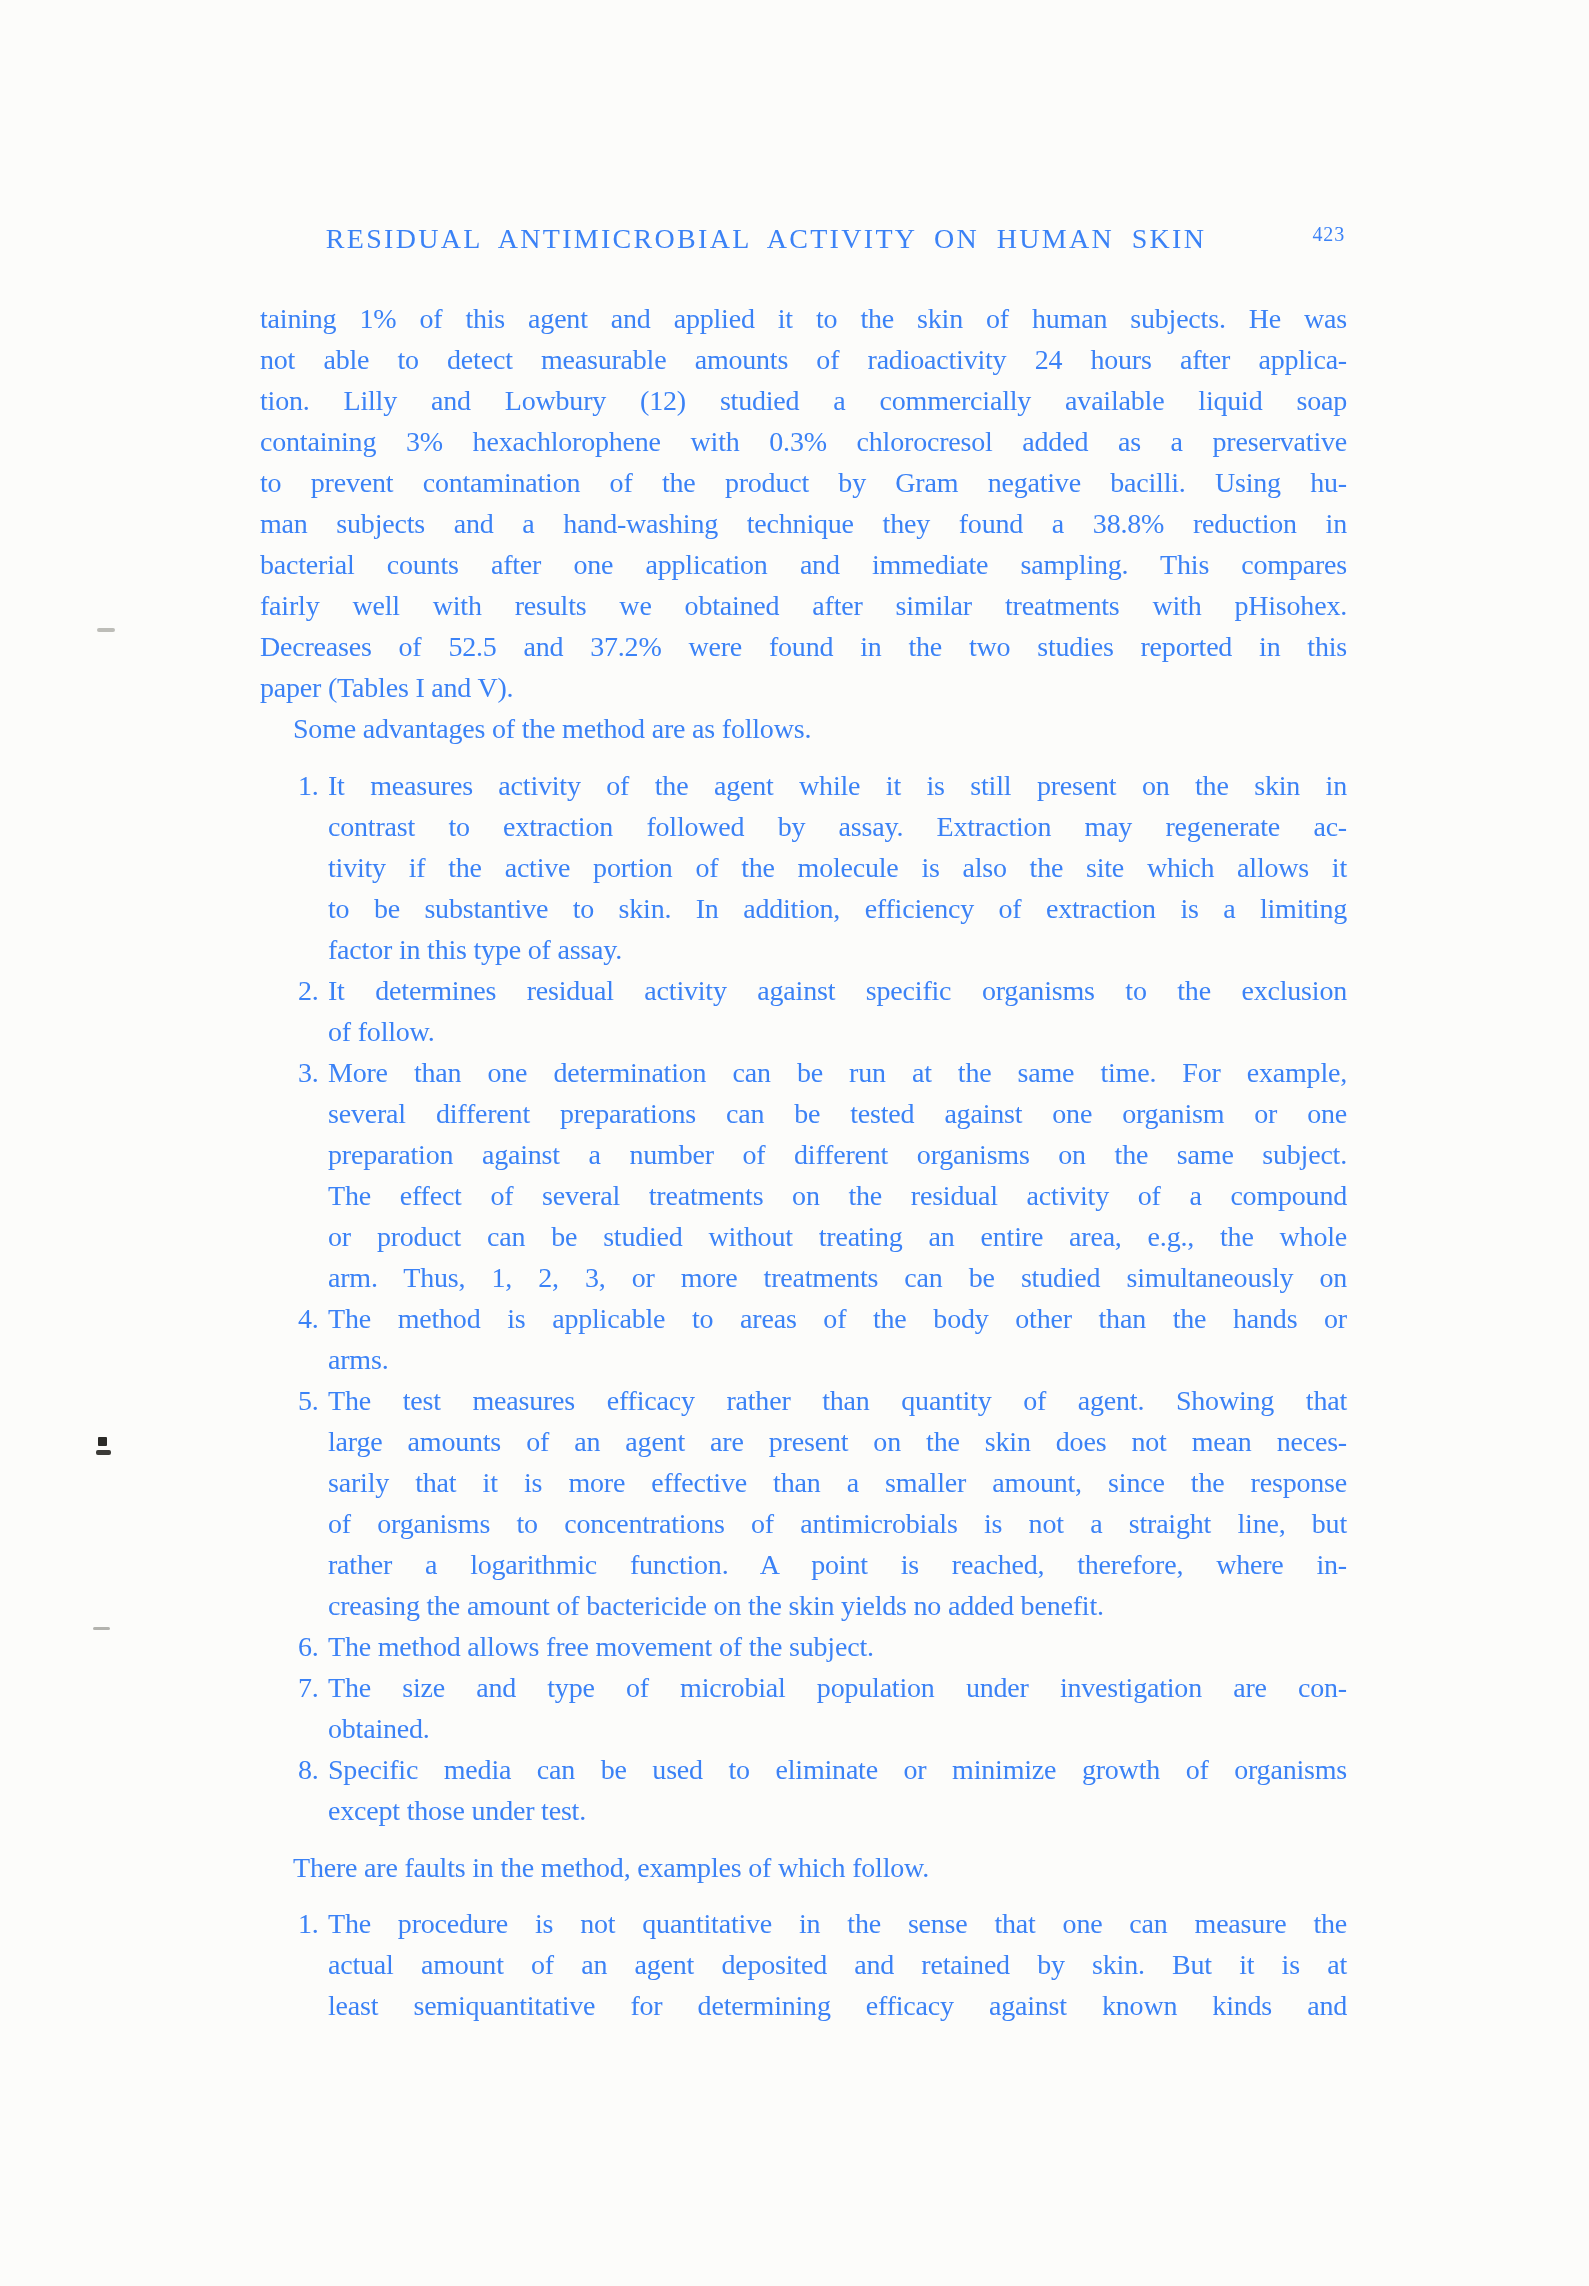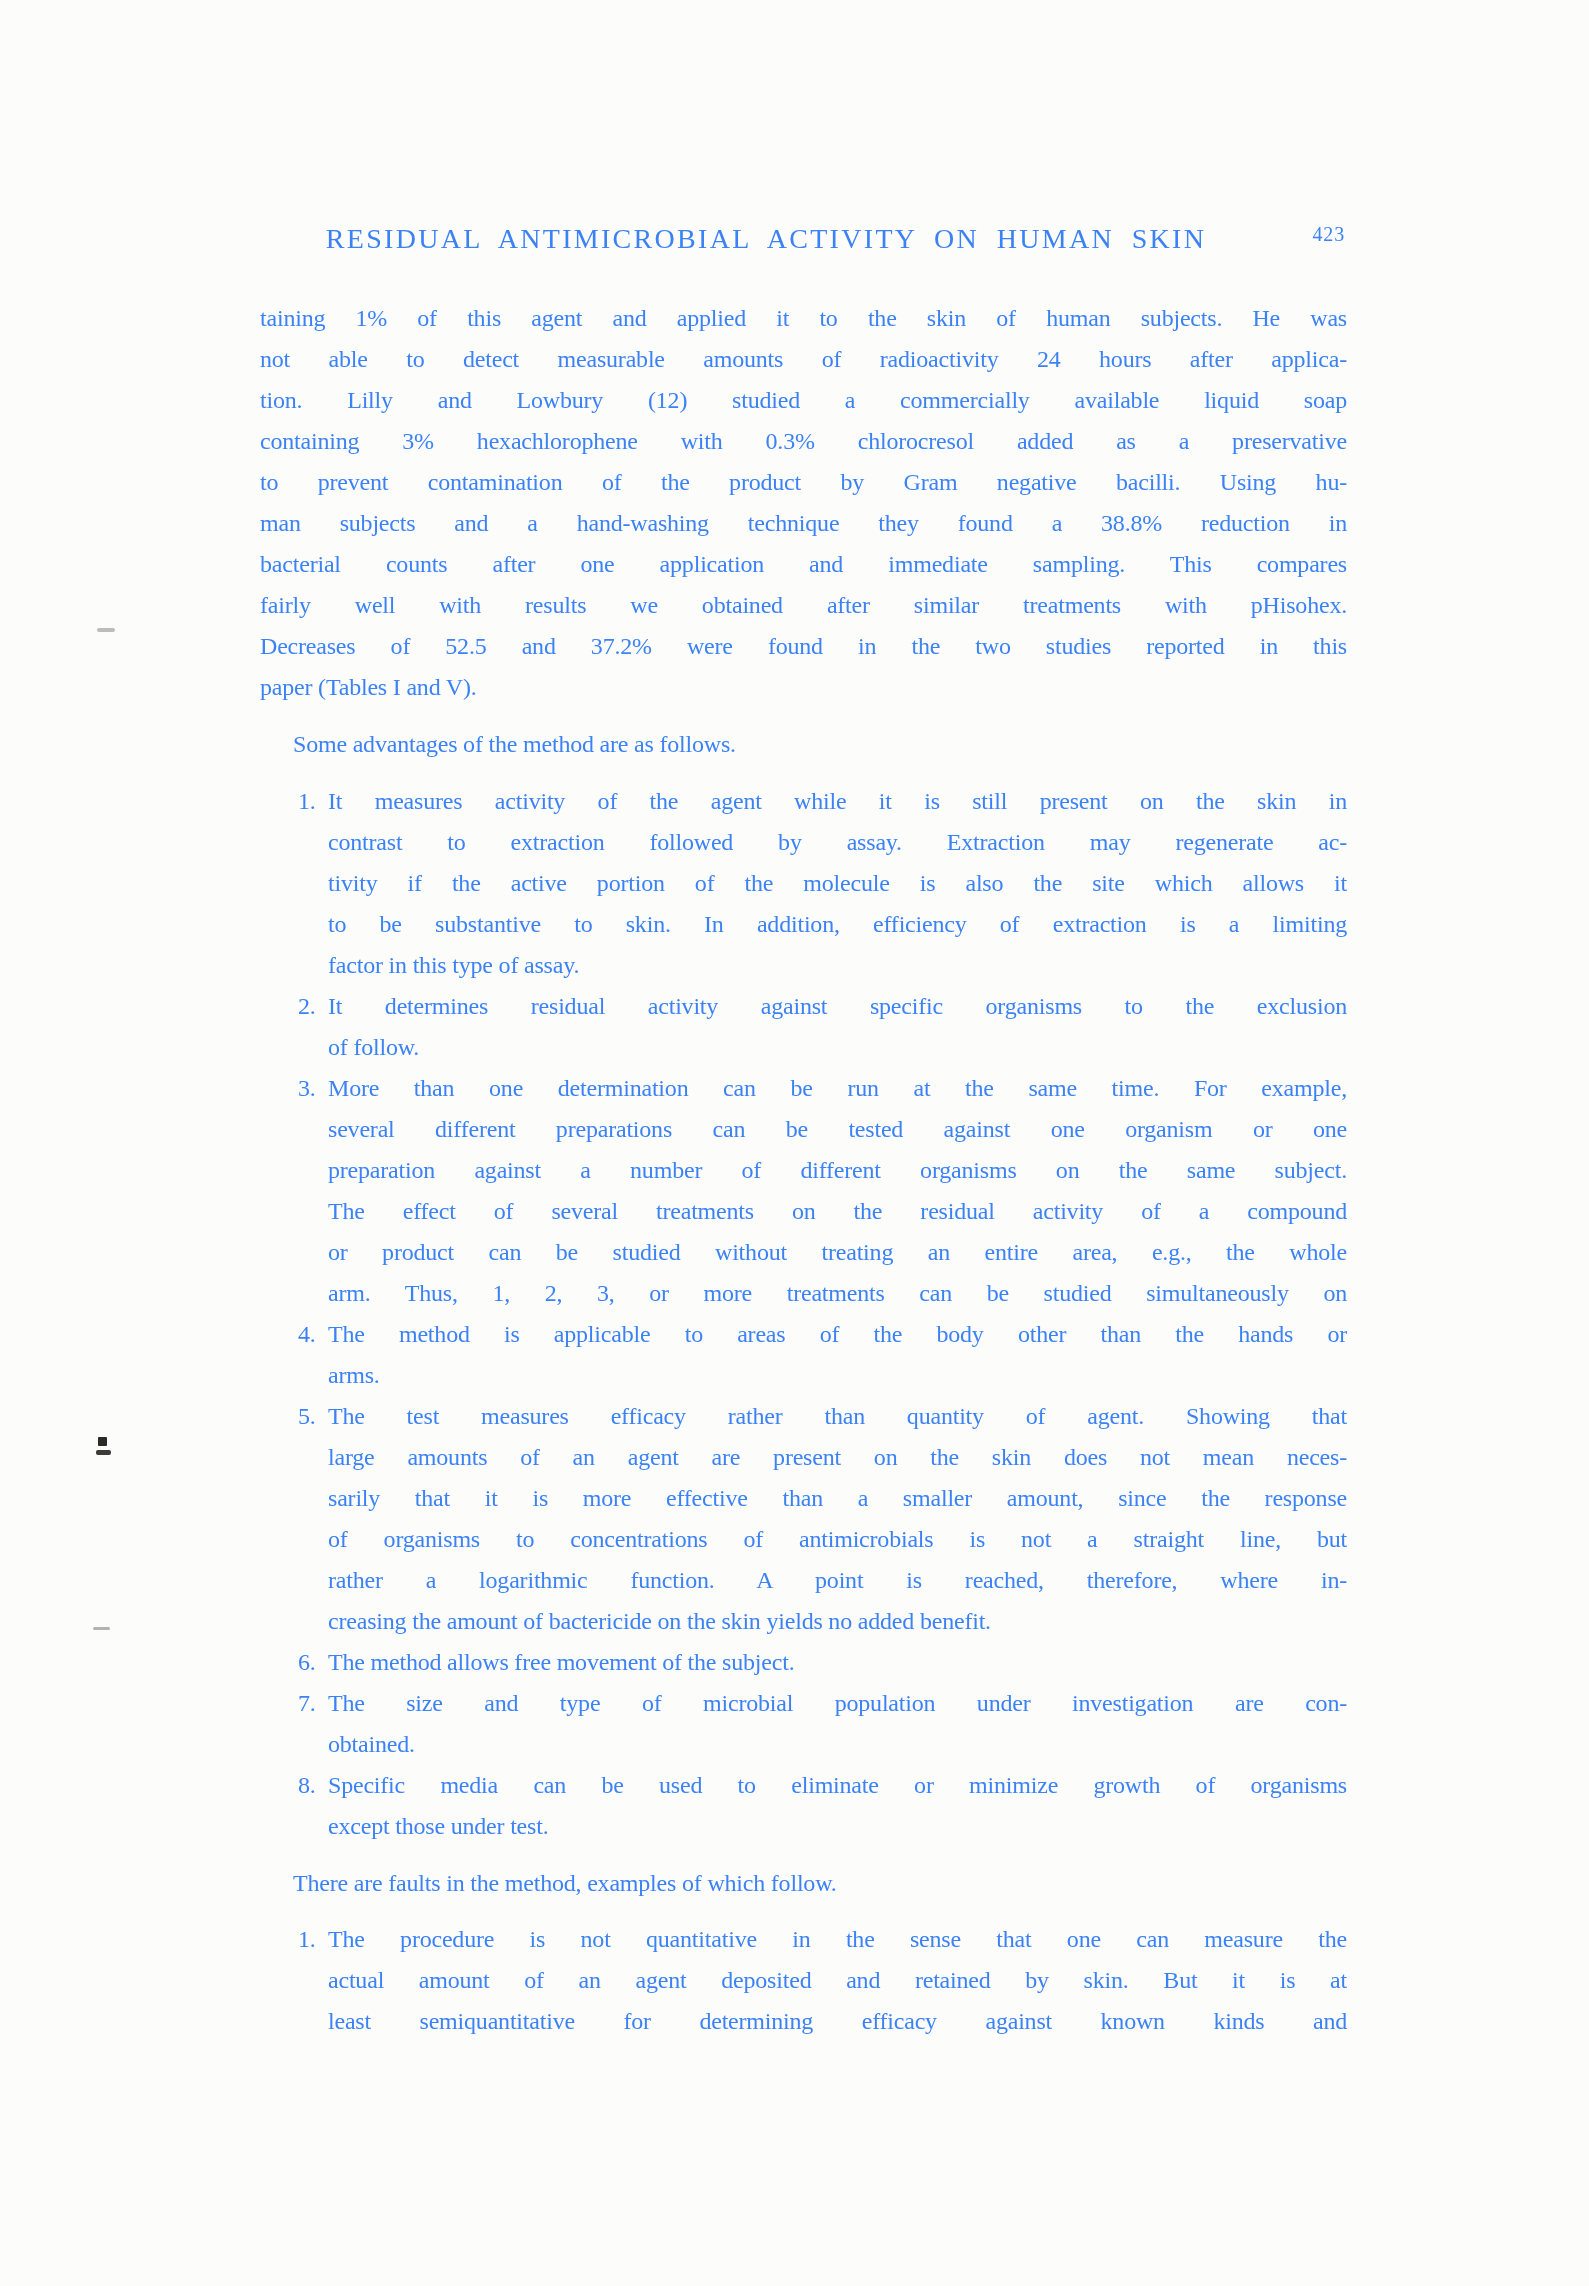--- a/index.html
+++ b/index.html
@@ -36,27 +36,27 @@
     right: 1.9px;
     top: 0;
     font-size: 20px;
     letter-spacing: 0.9px;
   }
   .body-col {
     position: absolute;
     left: 260px;
     top: 298px;
     width: 1087px;
-    font-size: 24px;
+    font-size: 28px;
     line-height: 41px;
     letter-spacing: -0.2px;
   }
   .jl { text-align: justify; text-align-last: justify; }
   .jl.lastline { text-align-last: left; }
-  .indented { text-indent: 33px; margin-top: 16px; }
+  .indented { text-indent: 33px; }
   ol.num-list {
     list-style: none;
     margin: 15.5px 0 0 0;
     padding: 0;
   }
   ol.num-list li {
     position: relative;
     padding-left: 68px;
   }
   li .marker {

